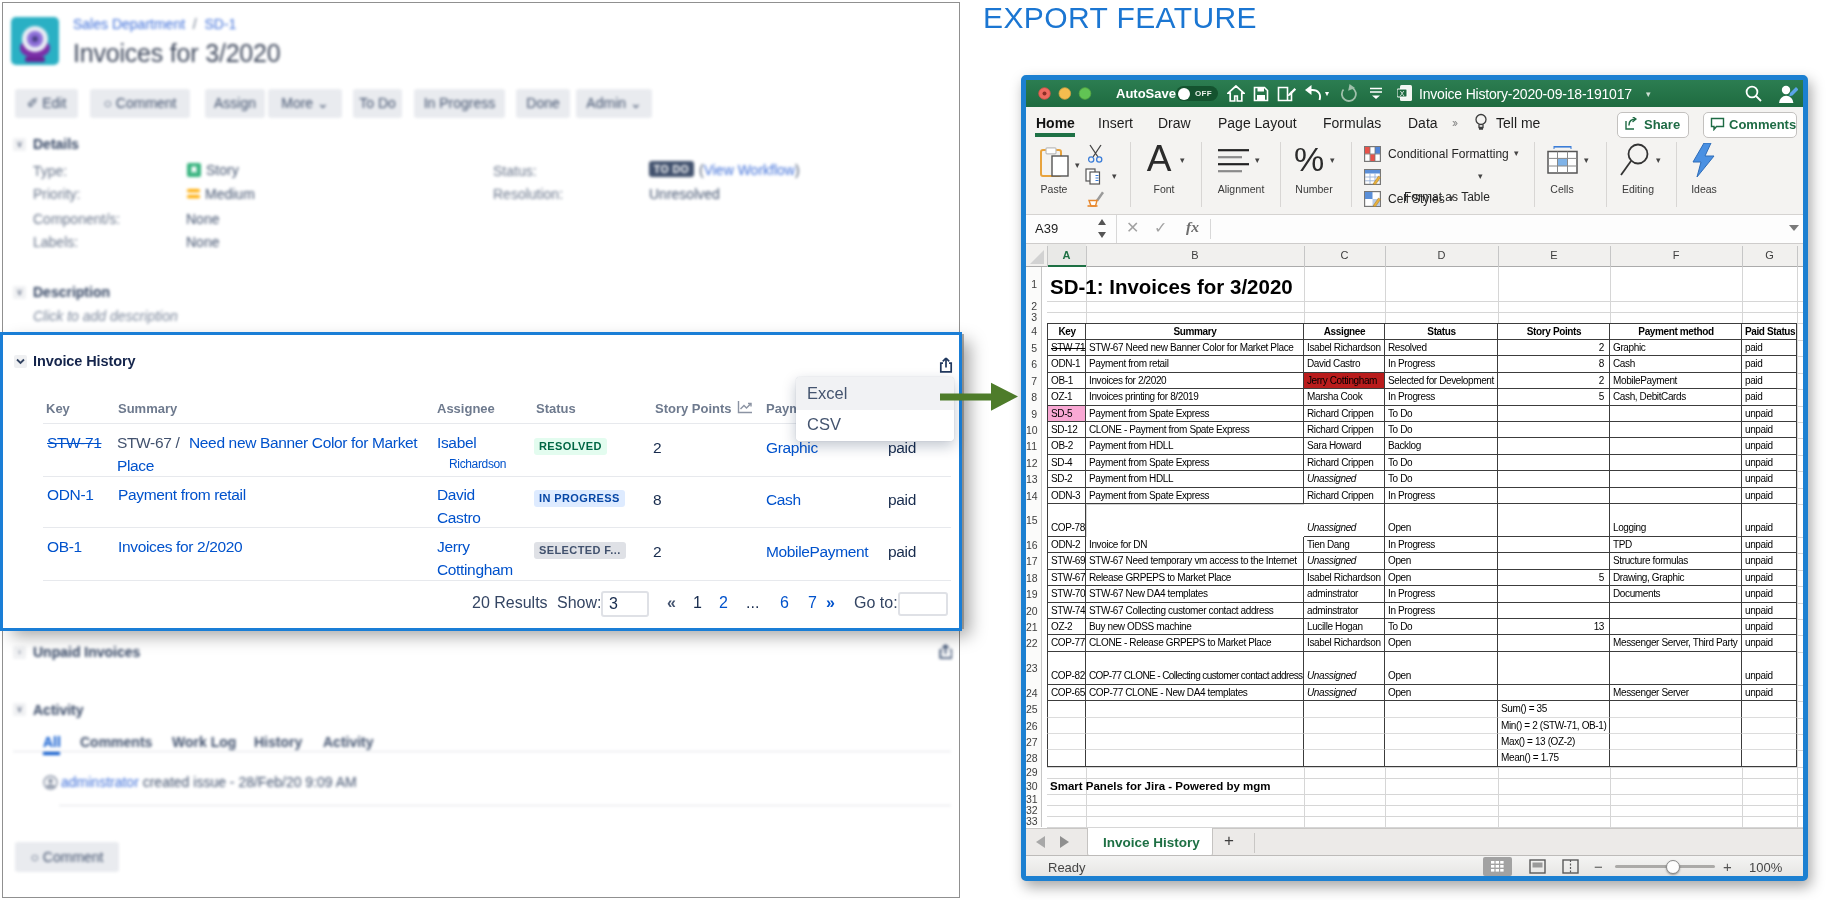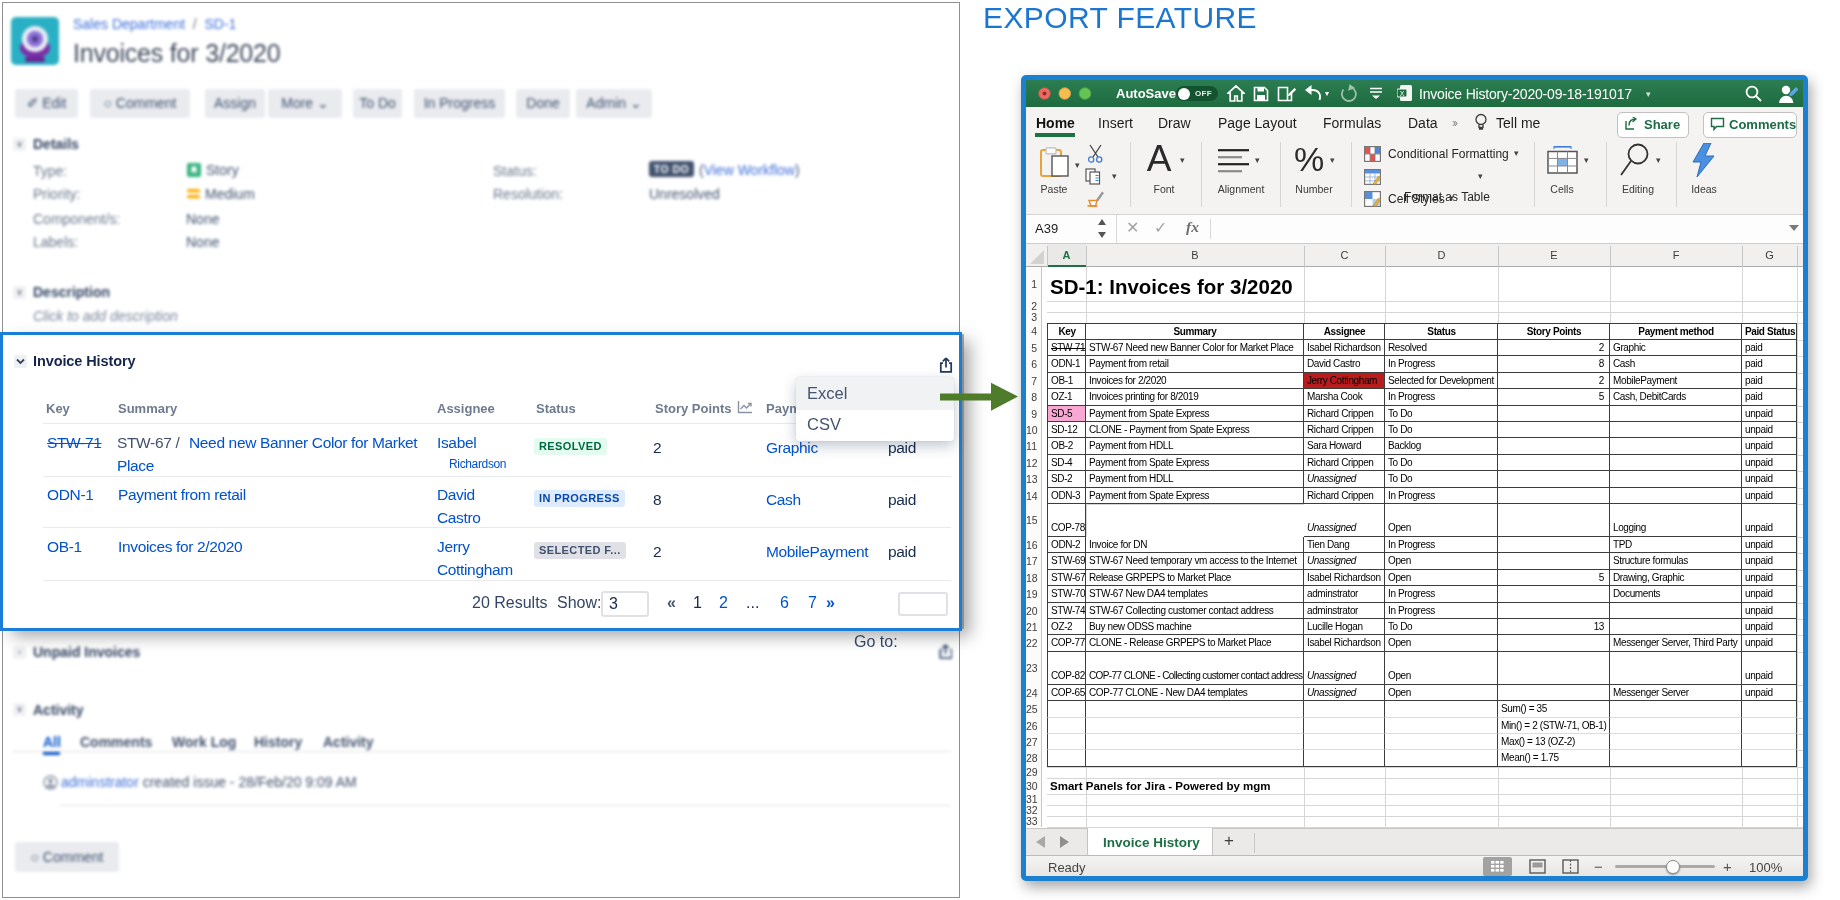--- a/index.html
+++ b/index.html
@@ -168,21 +168,21 @@
 <div class="abs nw" style="left:469px;top:259px;font-size:16px;color:#344563;">20 Results</div>
 <div class="abs nw" style="left:554px;top:259px;font-size:16px;color:#344563;">Show:</div>
 <div class="abs" style="left:598px;top:256px;width:38px;height:22px;border:2px solid #dfe1e6;border-radius:3px;background:#fff;font-size:16px;color:#172b4d;line-height:22px;padding-left:6px;">3</div>
 <div class="abs nw" style="left:664px;top:259px;font-size:16px;color:#42526e;font-weight:bold;">«</div>
 <div class="abs nw" style="left:690px;top:259px;font-size:16px;color:#172b4d;font-weight:normal;">1</div>
 <div class="abs nw" style="left:716px;top:259px;font-size:16px;color:#0052cc;font-weight:normal;">2</div>
 <div class="abs nw" style="left:743px;top:259px;font-size:16px;color:#172b4d;font-weight:normal;">...</div>
 <div class="abs nw" style="left:777px;top:259px;font-size:16px;color:#0052cc;font-weight:normal;">6</div>
 <div class="abs nw" style="left:805px;top:259px;font-size:16px;color:#0052cc;font-weight:normal;">7</div>
 <div class="abs nw" style="left:823px;top:259px;font-size:16px;color:#0052cc;font-weight:bold;">»</div>
-<div class="abs nw" style="left:851px;top:259px;font-size:16px;color:#344563;margin-top:39px;">Go to:</div>
+<div class="abs nw" style="left:851px;top:259px;font-size:16px;color:#344563;">Go to:</div>
 <div class="abs" style="left:895px;top:257px;width:46px;height:20px;border:2px solid #dfe1e6;border-radius:3px;background:#fff;"></div>
 </div>
 <div class="abs" style="left:962px;top:334px;width:2px;height:295px;background:rgba(125,120,114,0.65);"></div>
 <div id="dropdown">
 <div class="abs" style="left:0;top:0;width:158px;height:33px;background:#f1f2f4;border-radius:4px 4px 0 0;font-size:16.5px;color:#44546f;line-height:33px;padding-left:11px;box-sizing:border-box;">Excel</div>
 <div class="abs" style="left:0;top:33px;width:158px;height:31px;background:#fff;border-radius:0 0 4px 4px;font-size:16.5px;color:#44546f;line-height:29px;padding-left:11px;box-sizing:border-box;">CSV</div>
 </div>
 <svg class="abs" style="left:938px;top:380px" width="82" height="34">
     <polygon points="2,13.5 53,13.5 53,2.7 80,16.5 53,30.7 53,20.5 2,20.5" fill="#4e7c2a"></polygon>
   </svg>

